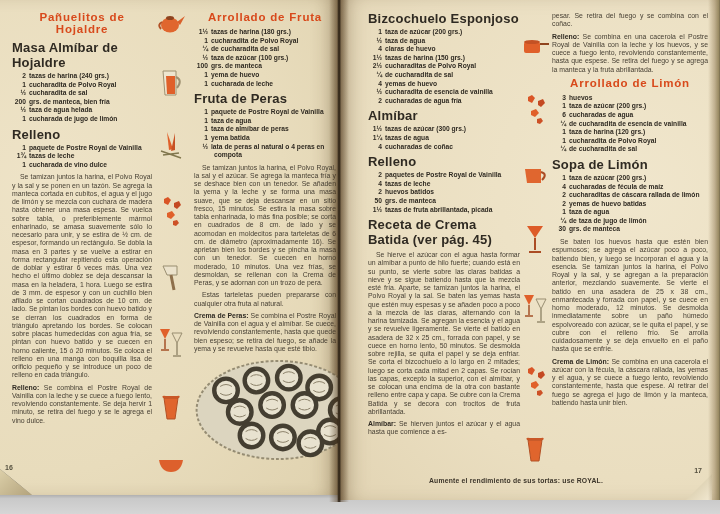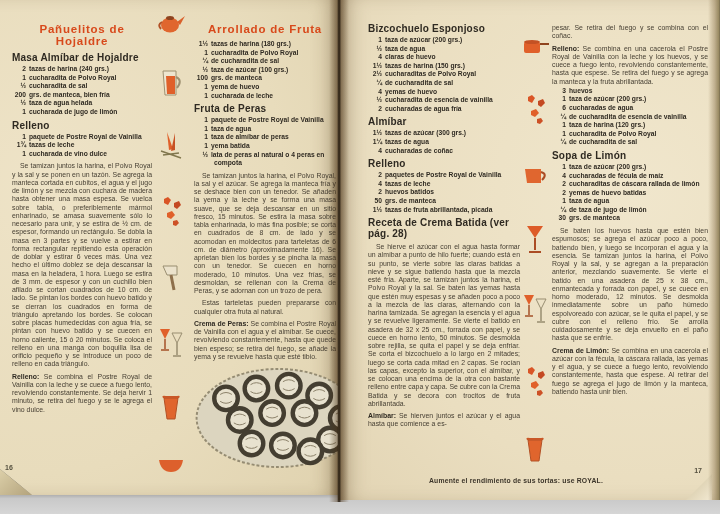--- a/index.html
+++ b/index.html
@@ -20,33 +20,33 @@
          background:linear-gradient(90deg,rgba(0,0,0,0),rgba(120,95,55,.38) 55%,#96875f 92%,#6b6149);}
   .gutter{position:absolute;left:329px;top:0;width:20px;height:502px;z-index:6;
          background:linear-gradient(90deg,rgba(60,40,15,0) 0%,rgba(70,46,18,.45) 40%,#241a0e 50%,rgba(70,46,18,.45) 62%,rgba(60,40,15,0) 100%);}
   .fold{position:absolute;left:0;top:469px;width:32px;height:26px;z-index:4;
          background:linear-gradient(135deg,#dccfa9,#b3a37c);
          clip-path:polygon(0 0,100% 100%,0 100%);}
   .curl{position:absolute;right:8px;bottom:0;width:26px;height:26px;
          background:linear-gradient(315deg,#f2e9d2,#cfc19c);
          clip-path:polygon(100% 0,100% 100%,0 100%);
          box-shadow:-2px -2px 3px rgba(60,45,20,.35);}
-  .col{position:absolute;top:20px;color:var(--ink);}
+  .col{position:absolute;top:8px;color:var(--ink);}
   #col-0{left:12px;width:140px;}
   #col-1{left:194px;width:142px;}
   #col-2{left:30px;width:152px;}
   #col-3{left:214px;width:156px;}
   .spots{position:absolute;display:flex;flex-direction:column;justify-content:space-between;
          align-items:center;z-index:2;}
   #spots-left{left:150px;top:12px;width:42px;height:462px;}
   #spots-right{left:182px;top:34px;width:30px;height:430px;}
   .spot{line-height:0;opacity:.95;}
   .title{font-weight:bold;font-size:11.5px;letter-spacing:.8px;color:var(--accent);
          text-align:center;margin:3px 0 5px;}
-  .heading{font-weight:bold;font-size:10px;color:var(--ink-dark);margin:3px 0 2px;letter-spacing:.2px;}
+  .heading{font-weight:bold;font-size:13px;color:var(--ink-dark);margin:3px 0 2px;letter-spacing:.2px;}
   .ing-list{margin:1px 0 2px;}
   .ing{font-weight:bold;font-size:6.7px;line-height:8.6px;color:var(--ink-dark);
          padding-left:20px;text-indent:-20px;}
   .qty{display:inline-block;width:14px;text-align:right;margin-right:3px;}
   .body{font-size:6.9px;line-height:8.25px;text-align:justify;margin:4px 0 0;
          text-indent:8px;color:var(--ink);}
   .body.noind{text-indent:0;}
   .lead-label{font-weight:bold;color:var(--ink-dark);}
   .plate-wrap{margin:6px 0 0;text-align:center;line-height:0;}
   .footer{position:absolute;left:24px;right:50px;bottom:16px;text-align:center;
@@ -198,21 +198,21 @@
           <div class="ing"><span class="qty">4</span><span class="itx">cucharadas de coñac</span></div>
         </div>
         <div class="heading">Relleno</div>
         <div class="ing-list">
           <div class="ing"><span class="qty">2</span><span class="itx">paquetes de Postre Royal de Vainilla</span></div>
           <div class="ing"><span class="qty">4</span><span class="itx">tazas de leche</span></div>
           <div class="ing"><span class="qty">2</span><span class="itx">huevos batidos</span></div>
           <div class="ing"><span class="qty">50</span><span class="itx">grs. de manteca</span></div>
           <div class="ing"><span class="qty">1½</span><span class="itx">tazas de fruta abrillantada, picada</span></div>
         </div>
-        <div class="heading">Receta de Crema Batida (ver pág. 28)</div>
+        <div class="heading">Receta de Crema Batida (ver pág. 45)</div>
         <p class="body">Se hierve el azúcar con el agua hasta formar un almíbar a punto de hilo fuerte; cuando está en su punto, se vierte sobre las claras batidas a nieve y se sigue batiendo hasta que la mezcla esté fría. Aparte, se tamizan juntos la harina, el Polvo Royal y la sal. Se baten las yemas hasta que estén muy espesas y se añaden poco a poco a la mezcla de las claras, alternando con la harina tamizada. Se agregan la esencia y el agua y se revuelve ligeramente. Se vierte el batido en asadera de 32 x 25 cm., forrada con papel, y se cuece en horno lento, 50 minutos. Se desmolda sobre rejilla, se quita el papel y se deja enfriar. Se corta el bizcochuelo a lo largo en 2 mitades; luego se corta cada mitad en 2 capas. Se rocían las capas, excepto la superior, con el almíbar, y se colocan una encima de la otra con bastante relleno entre capa y capa. Se cubre con la Crema Batida y se decora con trocitos de fruta abrillantada.</p>
         <p class="body noind"><span class="lead-label">Almíbar: </span>Se hierven juntos el azúcar y el agua hasta que comience a es-</p>
       </div>
     <div class="spots" id="spots-right">
         <div class="spot"><svg width="30" height="22" viewBox="0 0 30 22">
             <rect x="4" y="8" width="16" height="11" rx="2" fill="#e05a22"></rect>
             <path d="M20 10 H29" stroke="#8a3c17" stroke-width="2"></path>
             <ellipse cx="12" cy="8" rx="8" ry="2" fill="#c24a1c"></ellipse>
           </svg></div>
         <div class="spot"><svg width="26" height="34" viewBox="0 0 26 34">
@@ -242,20 +242,21 @@
             <path d="M15 26 l4 -1 2 3 -3 3 -3 -1 z" fill="#cc4a1e"></path>
           </svg></div>
         <div class="spot"><svg width="24" height="28" viewBox="0 0 24 28">
             <path d="M5 4 L19 4 L16 25 L8 25 Z" fill="#e05f26" stroke="#b04a1e"></path>
             <path d="M4 4 Q2 1 7 2 L18 2 Q22 1 20 4 Z" fill="#c8501f"></path>
           </svg></div>
       </div>
     <div class="col" id="col-3">
         <p class="body noind">pesar. Se retira del fuego y se combina con el coñac.</p>
         <p class="body noind"><span class="lead-label">Relleno: </span>Se combina en una cacerola el Postre Royal de Vainilla con la leche y los huevos, y se cuece a fuego lento, revolviendo constantemente, hasta que espese. Se retira del fuego y se agrega la manteca y la fruta abrillantada.</p>
+        <div class="title">Arrollado de Limón</div>
         <div class="ing-list">
           <div class="ing"><span class="qty">3</span><span class="itx">huevos</span></div>
           <div class="ing"><span class="qty">1</span><span class="itx">taza de azúcar (200 grs.)</span></div>
           <div class="ing"><span class="qty">6</span><span class="itx">cucharadas de agua</span></div>
           <div class="ing"><span class="qty">¼</span><span class="itx">de cucharadita de esencia de vainilla</span></div>
           <div class="ing"><span class="qty">1</span><span class="itx">taza de harina (120 grs.)</span></div>
           <div class="ing"><span class="qty">1</span><span class="itx">cucharadita de Polvo Royal</span></div>
           <div class="ing"><span class="qty">¼</span><span class="itx">de cucharadita de sal</span></div>
         </div>
         <div class="heading">Sopa de Limón</div>

